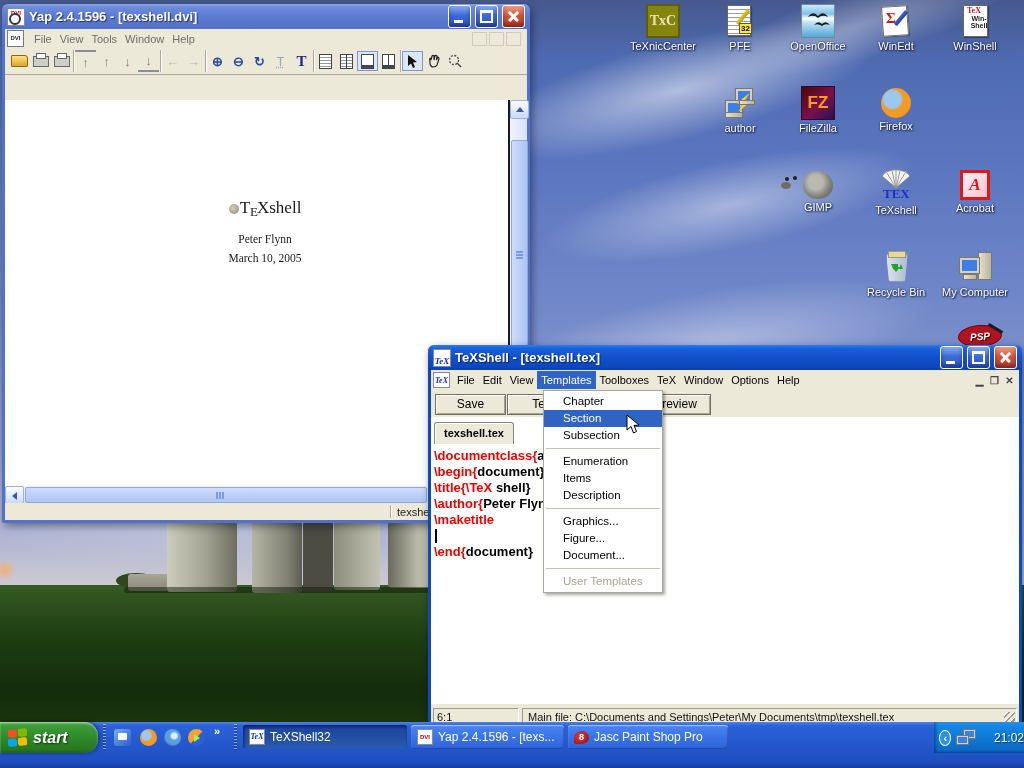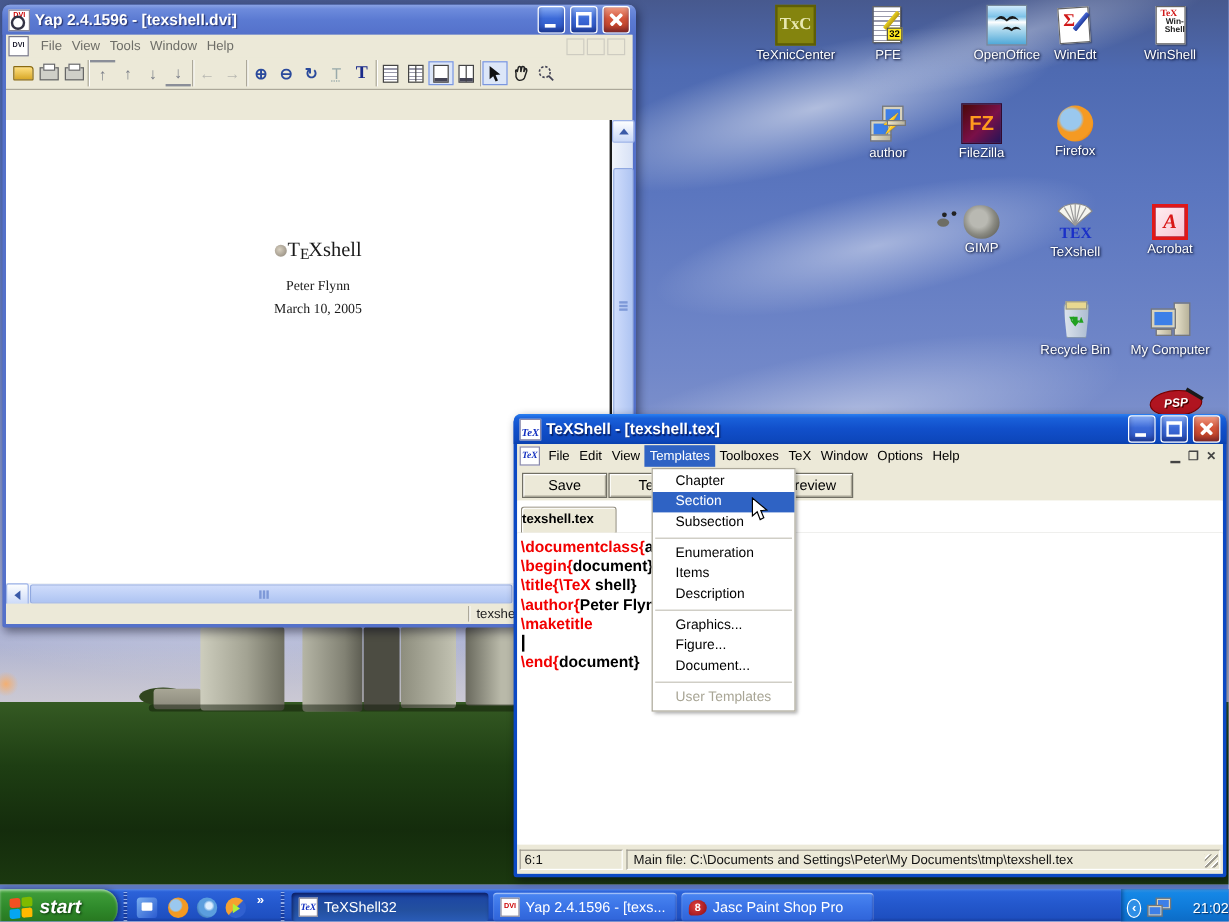--- a/index.html
+++ b/index.html
@@ -68,21 +68,21 @@
   
   .cl{height:16px;font:bold 13px "Liberation Sans";white-space:pre}
   .cl .r{color:#f20000}.cl .k{color:#000}
   
   #tmpl-menu{position:absolute;left:543px;top:390px;width:118px;background:#fff;border:1px solid #aca899;box-shadow:2px 2px 3px rgba(0,0,0,.35);padding:2px 0;font-size:11.5px;color:#000;z-index:40}
   #tmpl-menu .dmi{height:17px;line-height:17px;padding-left:19px}
   #tmpl-menu .dmi.hl{background:#2f63c4;color:#fff}
   #tmpl-menu .dsep{height:1px;background:#c5c2b8;box-shadow:0 1px 0 #fff;margin:4px 2px}
   #tmpl-menu .dis{color:#a8a595}
   
-  #taskbar{position:absolute;left:0;bottom:0;width:1024px;height:27px;z-index:60;
+  #taskbar{position:absolute;left:0;bottom:0;width:1024px;height:46px;z-index:60;
     background:linear-gradient(180deg,#4f83e8 0%,#2b62d9 8%,#2458cd 45%,#1e4fc0 88%,#163c9d 100%)}
   #startbtn{position:absolute;left:0;top:0;width:98px;height:31px;border-radius:0 14px 14px 0;
     background:linear-gradient(180deg,#5fb75a 0%,#3d9b38 12%,#2f8a2b 50%,#27761f 90%,#1d5c18 100%);
     box-shadow:inset 0 1px 2px rgba(255,255,255,.5),2px 0 4px rgba(0,0,30,.4);display:flex;align-items:center;gap:5px;padding-left:8px;box-sizing:border-box}
   #startbtn .st{color:#fff;font:bold italic 16px "Liberation Sans";text-shadow:1px 1px 2px rgba(0,30,0,.8)}
   .flag{width:20px;height:18px;display:grid;grid-template-columns:9px 9px;grid-template-rows:8px 8px;gap:1px;transform:skewY(-6deg)}
   .flag i{border-radius:1px 3px 1px 3px}
   .qsep{width:3px;height:26px;margin-top:2px;background:repeating-linear-gradient(180deg,rgba(255,255,255,.5) 0 1px,rgba(0,0,60,.25) 1px 3px)}
   .qicon{width:17px;height:17px;margin-top:7px}
   .taskbtn{position:absolute;top:3px;height:24px;border-radius:3px;display:flex;align-items:center;gap:5px;padding:0 6px;box-sizing:border-box;color:#fff;font-size:12px;white-space:nowrap;overflow:hidden}
@@ -121,21 +121,21 @@
     <div class="lbl">TeXnicCenter</div>
   </div>
   <div class="desk-icon" style="left:701px;top:4px">
     <div class="ic">
       <div class="page plines" style="left:4px;top:1px;width:22px;height:29px"></div>
       <div class="pencil" style="left:18px;top:4px"></div>
       <div class="badge32" style="left:16px;top:19px">32</div>
     </div>
     <div class="lbl">PFE</div>
   </div>
-  <div class="desk-icon" style="left:800px;top:4px">
+  <div class="desk-icon" style="left:779px;top:4px">
     <div class="ic-ooo">
       <svg width="32" height="32">
           <path d="M6 12 Q11 5 16 11 Q21 5 26 12 Q20 9 16 13 Q12 9 6 12 Z" fill="#1a1a1a"></path>
           <path d="M12 20 Q16 15 20 19 Q24 15 28 20 Q23 18 20 21 Q16 18 12 20 Z" fill="#1a1a1a"></path>
         </svg>
     </div>
     <div class="lbl">OpenOffice</div>
   </div>
   <div class="desk-icon" style="left:857px;top:4px">
     <div class="ic">
@@ -384,21 +384,21 @@
         <div class="mdi-btn">✕</div>
       </div>
 
       <div style="height:27px;background:#ece9d8;position:relative">
         <div class="cbtn" style="position:absolute;left:4px;top:4px;width:69px;height:19px;line-height:18px">Save</div>
         <div class="cbtn" style="position:absolute;left:76px;top:4px;width:69px;height:19px;line-height:18px">TeX</div>
         <div class="cbtn" style="position:absolute;left:209px;top:4px;width:69px;height:19px;line-height:18px">Preview</div>
       </div>
 
       <div style="height:27px;background:#fff;position:relative;border-bottom:1px solid #9d9a90">
-        <div style="position:absolute;left:3px;bottom:0;width:78px;height:21px;background:#ece9d8;border:1px solid #8a867a;border-bottom:none;border-radius:3px 3px 0 0;box-shadow:inset 1px 1px 0 #fff;font:bold 11px 'Liberation Sans';line-height:20px">texshell.tex</div>
+        <div style="position:absolute;left:3px;bottom:0;width:78px;height:21px;background:#ece9d8;border:1px solid #8a867a;border-bottom:none;border-radius:3px 3px 0 0;box-shadow:inset 1px 1px 0 #fff;font:bold 11px 'Liberation Sans';text-align:center;line-height:20px">texshell.tex</div>
       </div>
 
       <div style="position:absolute;left:0;right:0;top:74px;bottom:24px;background:#fff;padding:4px 0 0 3px;overflow:hidden">
         <div class="cl"><span class="r">\documentclass{</span><span class="k">article}</span></div>
         <div class="cl"><span class="r">\begin{</span><span class="k">document}</span></div>
         <div class="cl"><span class="r">\title{\TeX</span><span class="k"> shell}</span></div>
         <div class="cl"><span class="r">\author{</span><span class="k">Peter Flynn}</span></div>
         <div class="cl"><span class="r">\maketitle</span><span class="k"></span></div>
         <div class="cl"><span class="r"></span><span class="k"></span></div>
         <div class="cl"><span class="r">\end{</span><span class="k">document}</span></div>

